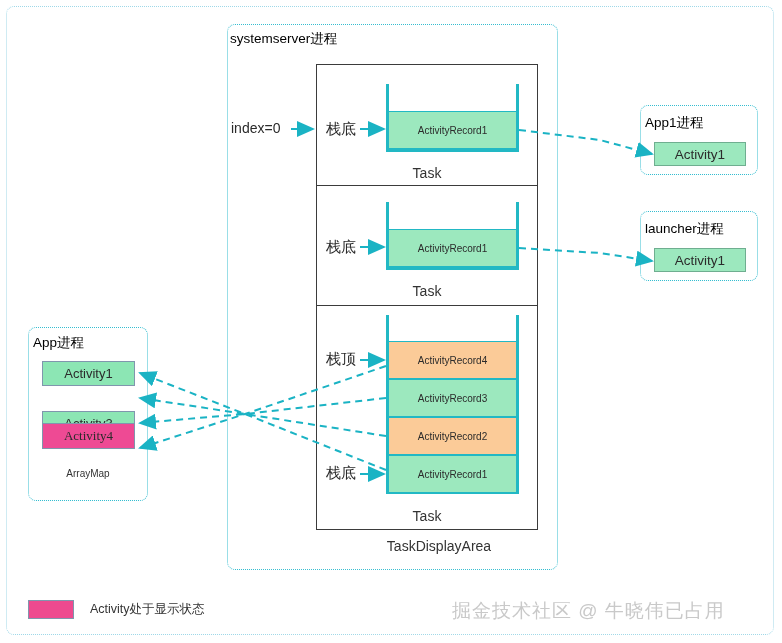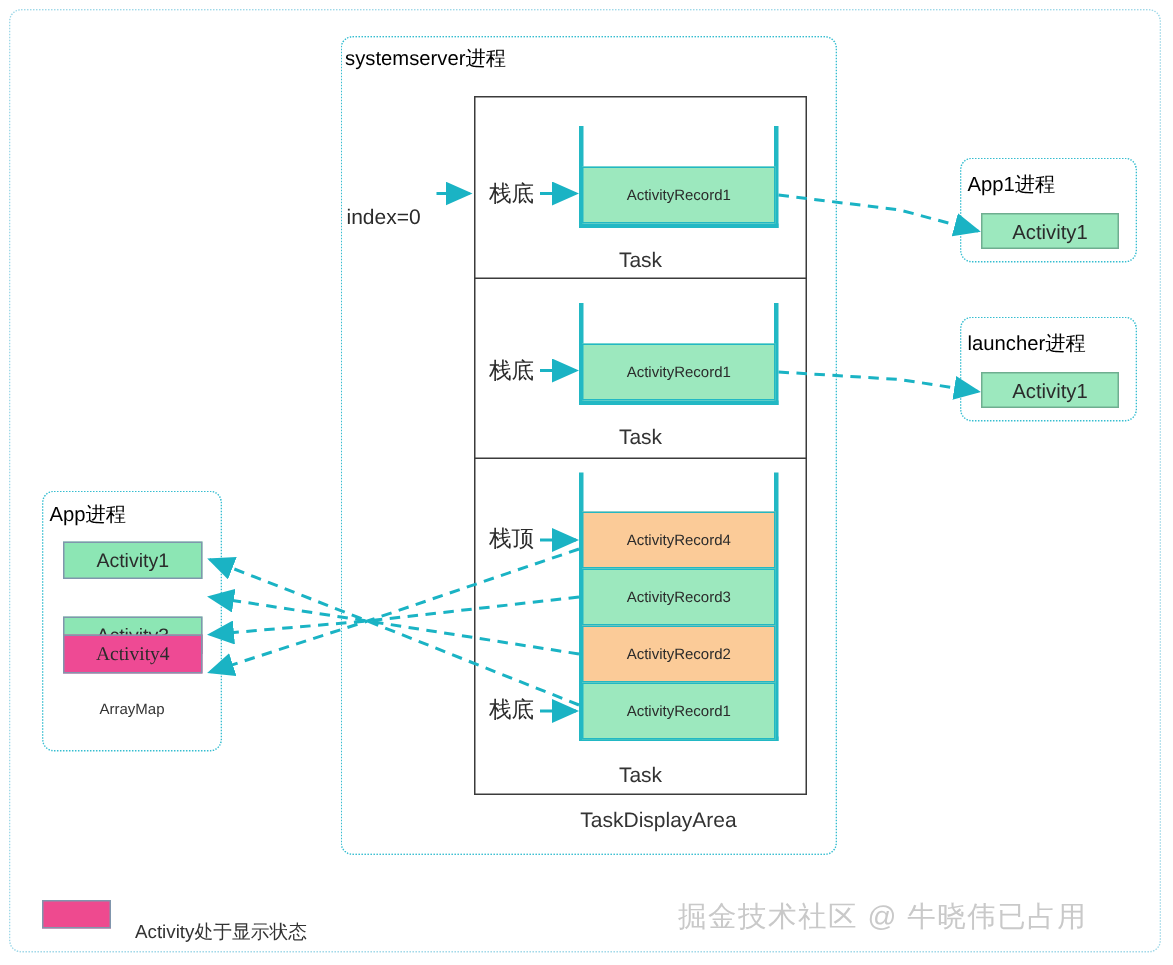--- a/index.html
+++ b/index.html
@@ -137,21 +137,20 @@
     left: 28px; top: 600px;
     width: 46px; height: 19px;
     background: #ee4a8f;
     border: 1.5px solid #8096ad;
     box-sizing: border-box;
   }
   #legend-text {
     left: 90px; top: 601px;
     font-size: 12.5px;
     color: #333;
-    margin-top: 12px;
   }
   #watermark {
     left: 452px; top: 598px;
     font-size: 19px;
     color: #c9c9c9;
     letter-spacing: 1px;
     white-space: nowrap;
   }
 
   svg.overlay {
@@ -173,21 +172,21 @@
 
   <div class="abs" id="tda-box"></div>
   <div class="abs task-divider" style="top:185px;"></div>
   <div class="abs task-divider" style="top:305px;"></div>
   <div class="abs" id="tda-caption">TaskDisplayArea</div>
 
   <div class="abs stack-rail" style="left:386px; top:84px; width:133px; height:68px;"></div>
   <div class="abs rec rec-green" style="left:388px; top:111px; width:129px; height:38px;">ActivityRecord1</div>
   <div class="task-caption" style="left:316px; top:165px; width:222px; text-align:center;">Task</div>
   <div class="lbl lbl-cn" style="left:326px; top:120px;">栈底</div>
-  <div class="lbl" style="left:231px; top:136px;">index=0</div>
+  <div class="lbl" style="left:231px; top:120px;">index=0</div>
 
   <div class="abs stack-rail" style="left:386px; top:202px; width:133px; height:68px;"></div>
   <div class="abs rec rec-green" style="left:388px; top:229px; width:129px; height:38px;">ActivityRecord1</div>
   <div class="task-caption" style="left:316px; top:283px; width:222px; text-align:center;">Task</div>
   <div class="lbl lbl-cn" style="left:326px; top:238px;">栈底</div>
 
   <div class="abs stack-rail" style="left:386px; top:315px; width:133px; height:179px;"></div>
   <div class="abs rec rec-orange" style="left:388px; top:341px; width:129px; height:38px;">ActivityRecord4</div>
   <div class="abs rec rec-green" style="left:388px; top:379px; width:129px; height:38px;">ActivityRecord3</div>
   <div class="abs rec rec-orange" style="left:388px; top:417px; width:129px; height:38px;">ActivityRecord2</div>

